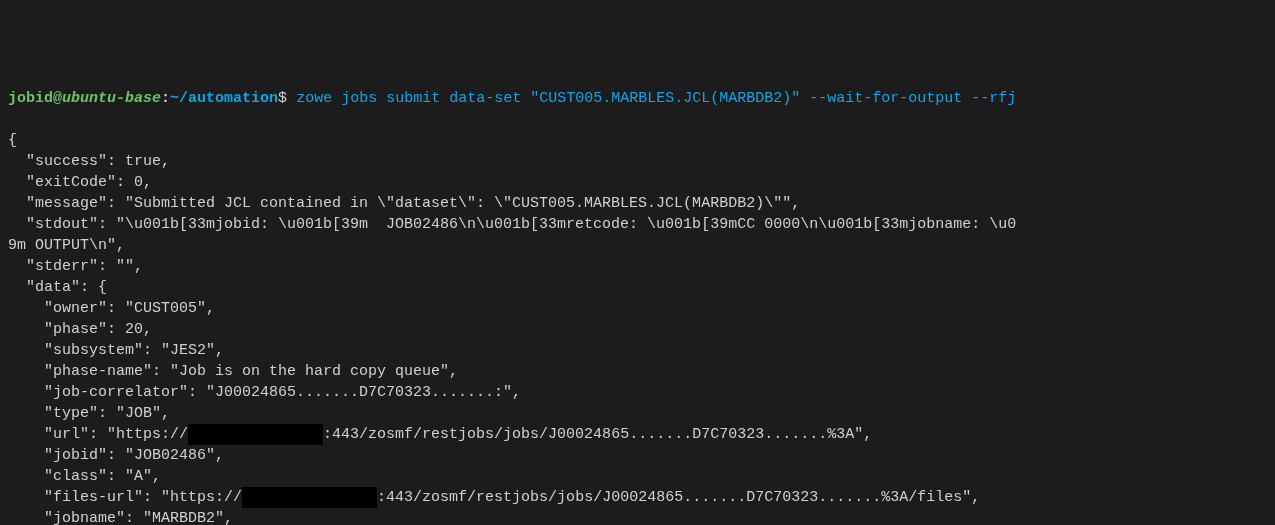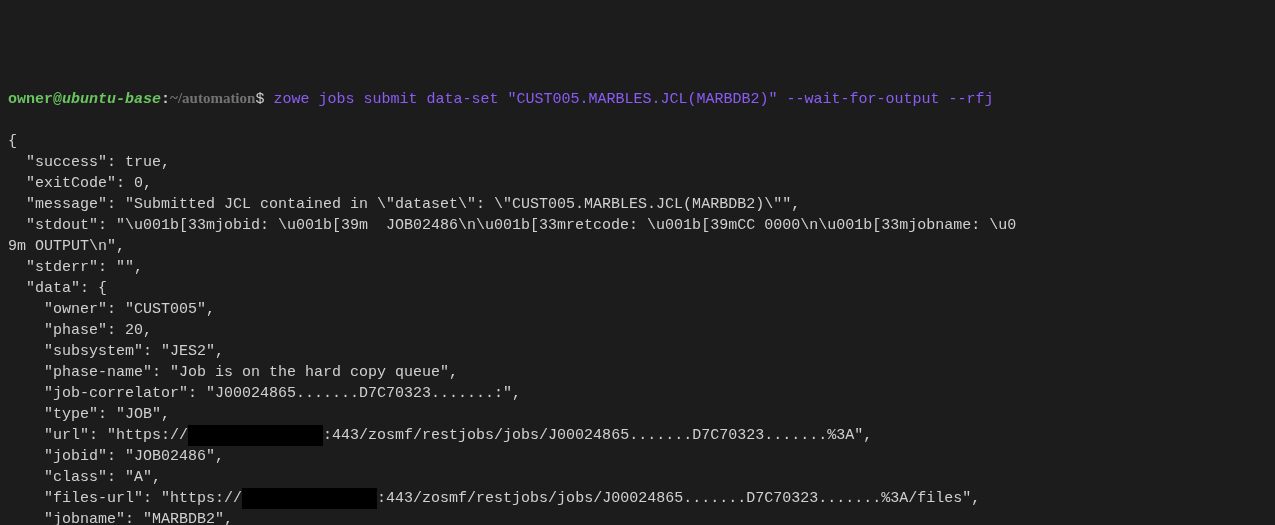--- a/index.html
+++ b/index.html
@@ -24,29 +24,28 @@
     .prompt-host {
       color: #6ac460;
       font-weight: bold;
       font-style: italic;
     }
     .prompt-colon {
       color: #d0d0d0;
       font-weight: bold;
     }
     .prompt-path {
-      color: #737373;
+      color: #0ea5e9;
       font-weight: bold;
-      font-family: Liberation Serif, serif;
     }
     .prompt-dollar {
       color: #d0d0d0;
     }
     .command {
-      color: #8b5cf6;
+      color: #0ea5e9;
     }
     .output {
       color: #d0d0d0;
     }
     .redacted {
       background-color: #000000;
       color: #000000;
       display: inline-block;
     }
     .terminal-line {
@@ -56,21 +55,21 @@
       font-family: inherit;
       white-space: pre-wrap;
       word-wrap: break-word;
     }
   </style>
 </head>
 <body>
 
 
 
-<pre><span class="terminal-line"><span class="prompt-user">owner</span><span class="prompt-user">@</span><span class="prompt-host">ubuntu-base</span><span class="prompt-colon">:</span><span class="prompt-path">~/automation</span><span class="prompt-dollar">$</span><span class="command"> zowe jobs submit data-set "CUST005.MARBLES.JCL(MARBDB2)" --wait-for-output --rfj</span></span>
+<pre><span class="terminal-line"><span class="prompt-user">jobid</span><span class="prompt-user">@</span><span class="prompt-host">ubuntu-base</span><span class="prompt-colon">:</span><span class="prompt-path">~/automation</span><span class="prompt-dollar">$</span><span class="command"> zowe jobs submit data-set "CUST005.MARBLES.JCL(MARBDB2)" --wait-for-output --rfj</span></span>
 <span class="output">{</span>
 <span class="output">  "success": true,</span>
 <span class="output">  "exitCode": 0,</span>
 <span class="output">  "message": "Submitted JCL contained in \"dataset\": \"CUST005.MARBLES.JCL(MARBDB2)\"",</span>
 <span class="output">  "stdout": "\u001b[33mjobid: \u001b[39m  JOB02486\n\u001b[33mretcode: \u001b[39mCC 0000\n\u001b[33mjobname: \u0</span>
 <span class="output">9m OUTPUT\n",</span>
 <span class="output">  "stderr": "",</span>
 <span class="output">  "data": {</span>
 <span class="output">    "owner": "CUST005",</span>
 <span class="output">    "phase": 20,</span>

